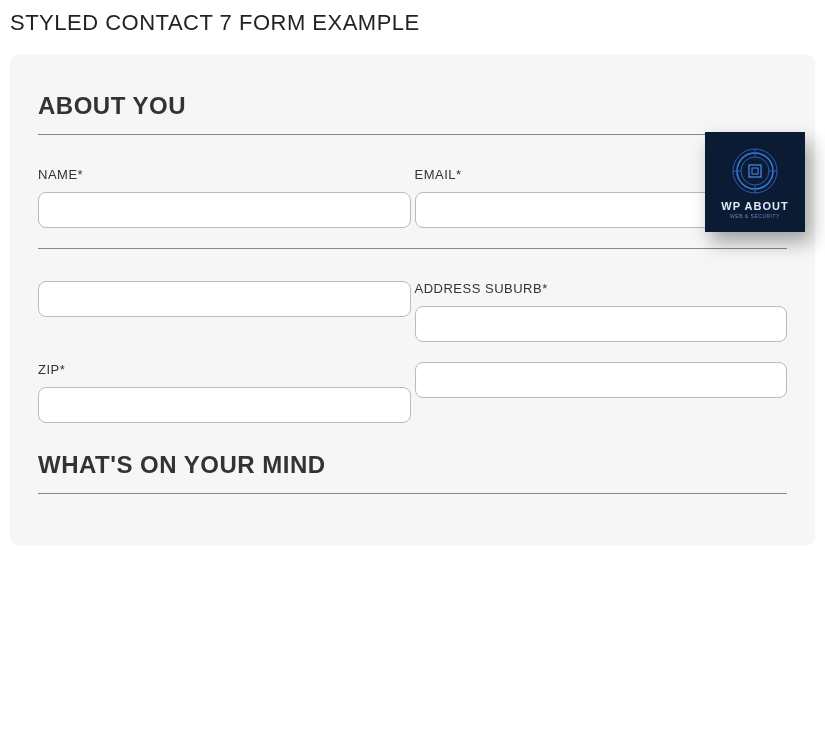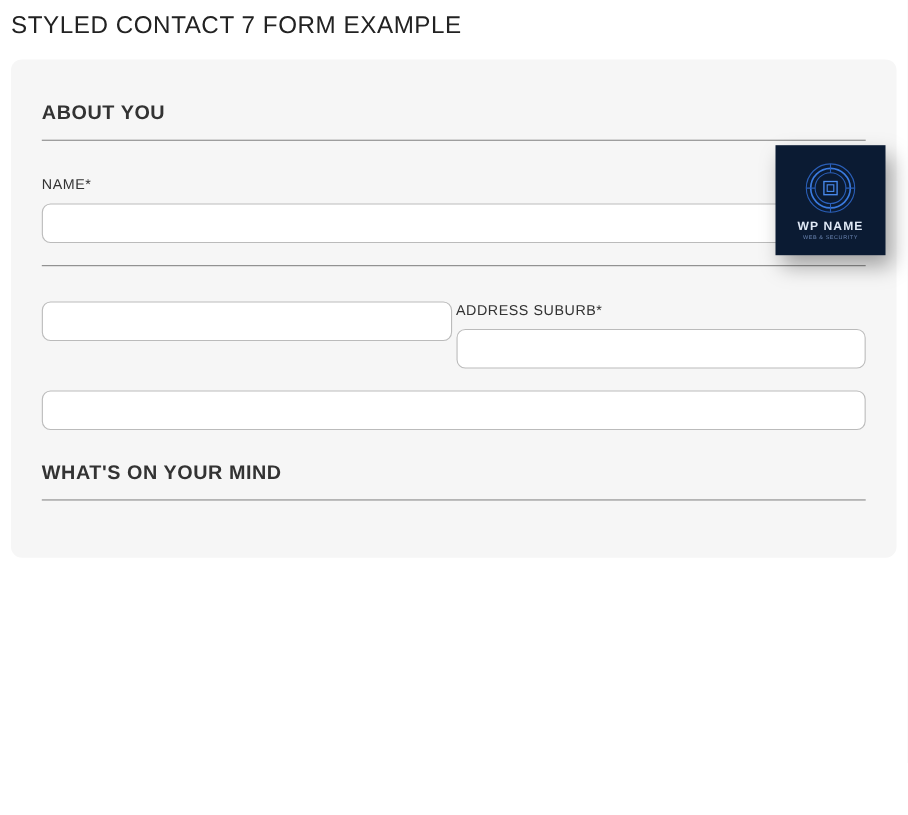--- a/index.html
+++ b/index.html
@@ -18,21 +18,21 @@
     margin-bottom: 18px;
     text-transform: uppercase;
   }
   .form-card {
     background: #f6f6f6;
     border-radius: 10px;
     padding: 28px 28px 20px 28px;
     position: relative;
   }
   .section-heading {
-    font-size: 18px;
+    font-size: 24px;
     font-weight: bold;
     color: #333;
     letter-spacing: 0.5px;
     margin-top: 28px;
     margin-bottom: 14px;
     text-transform: uppercase;
   }
   .section-heading.first { margin-top: 10px; }
   .section-divider {
     border: none;
@@ -107,48 +107,56 @@
       <circle cx="25" cy="25" r="22" fill="none" stroke="#2a5fb8" stroke-width="1"></circle>
       <circle cx="25" cy="25" r="18" fill="none" stroke="#3a7be0" stroke-width="1.5"></circle>
       <circle cx="25" cy="25" r="14" fill="none" stroke="#2a5fb8" stroke-width="1"></circle>
       <rect x="19" y="19" width="12" height="12" fill="none" stroke="#4a8cf0" stroke-width="1.2"></rect>
       <rect x="22" y="22" width="6" height="6" fill="none" stroke="#4a8cf0" stroke-width="1"></rect>
       <line x1="25" y1="3" x2="25" y2="11" stroke="#2a5fb8" stroke-width="1"></line>
       <line x1="25" y1="39" x2="25" y2="47" stroke="#2a5fb8" stroke-width="1"></line>
       <line x1="3" y1="25" x2="11" y2="25" stroke="#2a5fb8" stroke-width="1"></line>
       <line x1="39" y1="25" x2="47" y2="25" stroke="#2a5fb8" stroke-width="1"></line>
     </svg>
-    <div class="logo-text">WP NAME</div>
+    <div class="logo-text">WP ABOUT</div>
     <div class="logo-sub">WEB &amp; SECURITY</div>
   </div>
 
   <h2 class="section-heading first">ABOUT YOU</h2>
   <hr class="section-divider">
 
   <div class="row">
     <div class="field">
       <label class="field-label">NAME*</label>
+      <input type="text" class="text-input" style="">
+    </div>
+    <div class="field">
+      <label class="field-label">EMAIL*</label>
       <input type="text" class="text-input" style="">
     </div>
   </div>
 
   <hr class="section-divider">
 
   <div class="row">
     <div class="field">
       <input type="text" class="text-input" style="">
     </div>
     <div class="field">
       <label class="field-label">ADDRESS SUBURB*</label>
       <input type="text" class="text-input" style="">
     </div>
   </div>
 
   <div class="row">
     <div class="field">
+      <label class="field-label">ZIP*</label>
+      <input type="text" class="text-input" style="">
+    </div>
+    <div class="field">
       <input type="text" class="text-input" style="">
     </div>
   </div>
 
   <h2 class="section-heading">WHAT'S ON YOUR MIND</h2>
   <hr class="section-divider">
 
 
 </div>
 

